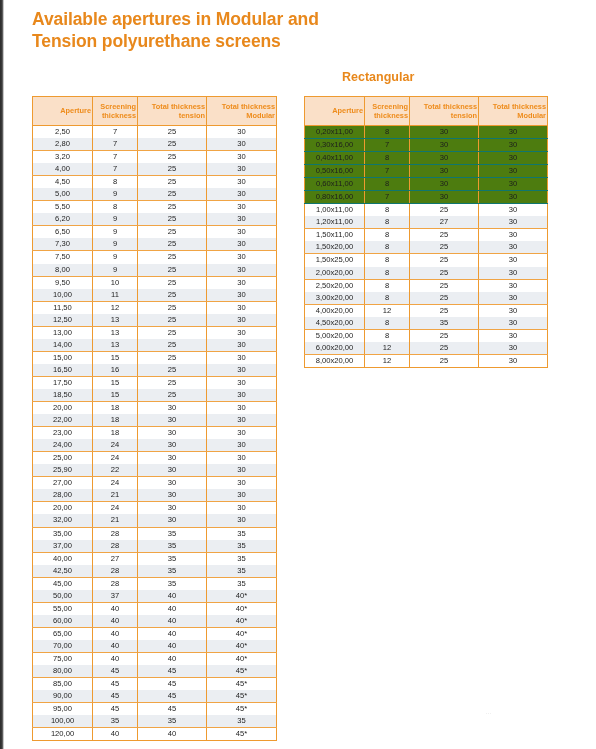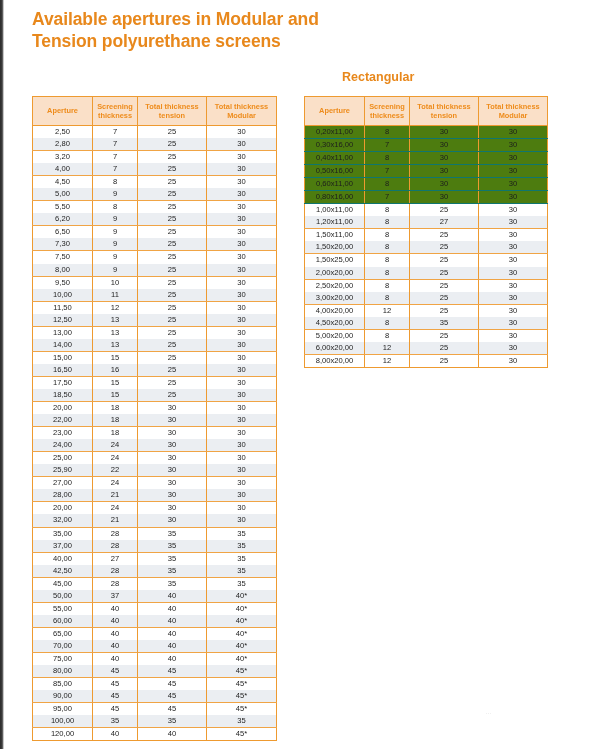--- a/index.html
+++ b/index.html
@@ -30,21 +30,21 @@
   table.grid{
     position:absolute;border-collapse:collapse;table-layout:fixed;
     border:1px solid #EE9A30;
   }
   #tbl-square{left:28px;top:96px;width:244px;}
   #tbl-rect{left:300px;top:96px;width:243px;}
 
   table.grid th{
     background:#FAE0C8;color:#EE8C1C;
     font-size:7.4px;font-weight:bold;line-height:1.22;
-    padding:4px 1px;text-align:center;vertical-align:middle;
+    padding:4px 1px;text-align:right;vertical-align:middle;
     border:1px solid #EE9A30;height:20px;
   }
   table.grid td{
     font-size:7.6px;color:#1d1d1d;text-align:center;
     padding:0;height:12.05px;line-height:12.05px;
     border-left:1px solid #EE9A30;border-right:1px solid #EE9A30;
     border-top:0;border-bottom:0;
     white-space:nowrap;
   }
   table.grid tr.alt td{background:#EBEEF2;}

